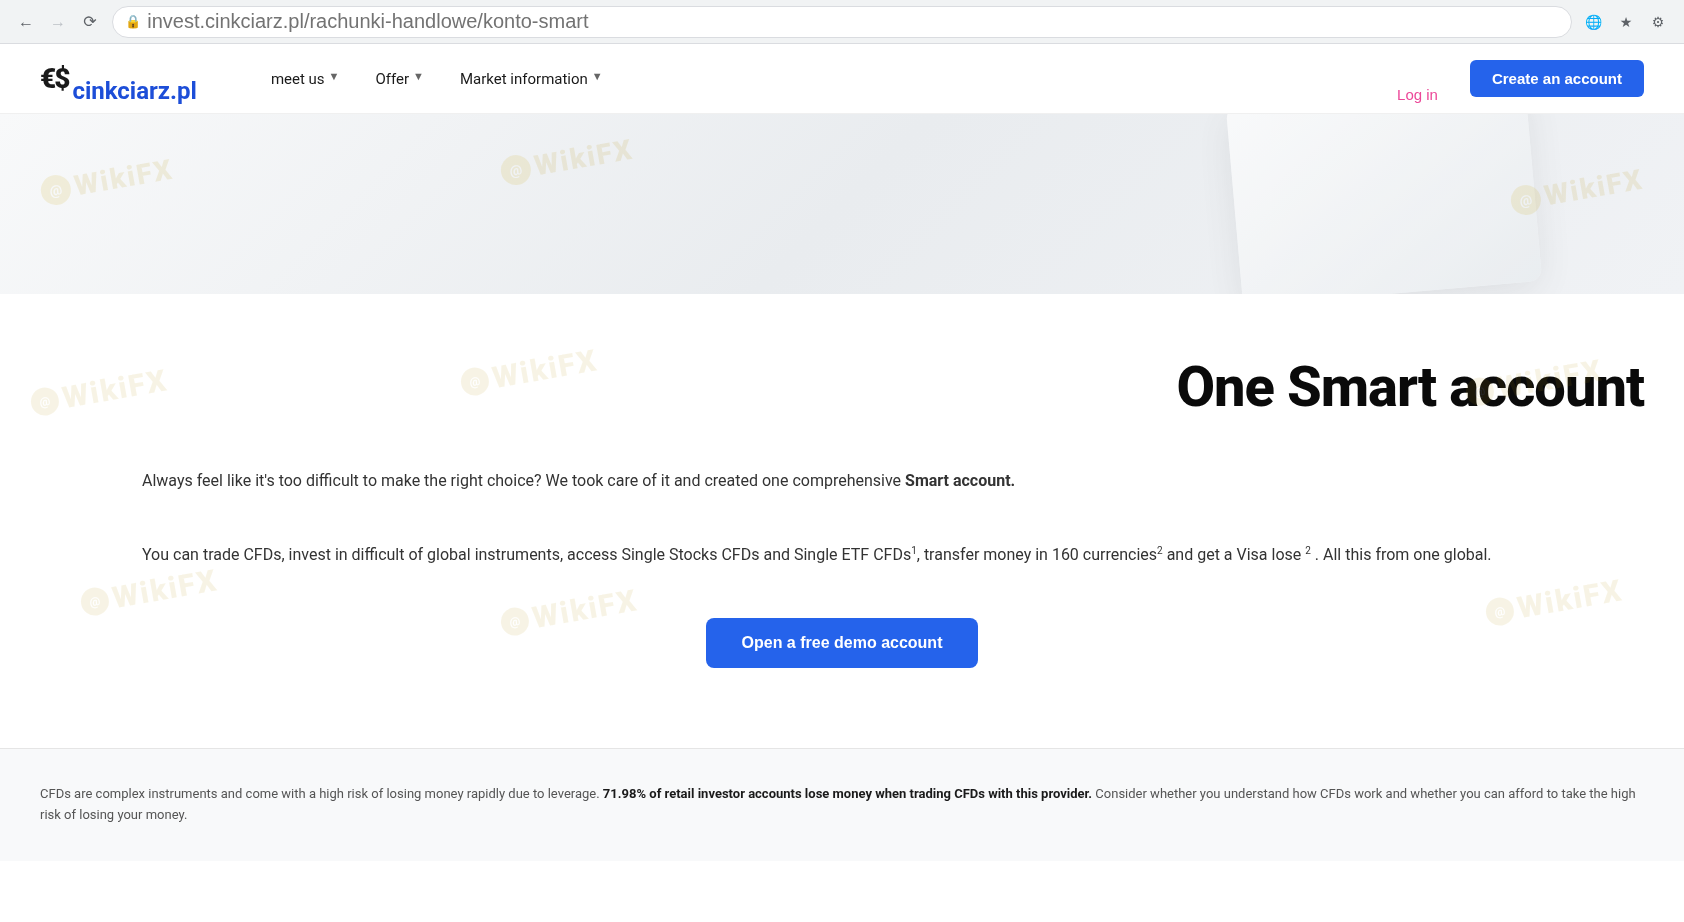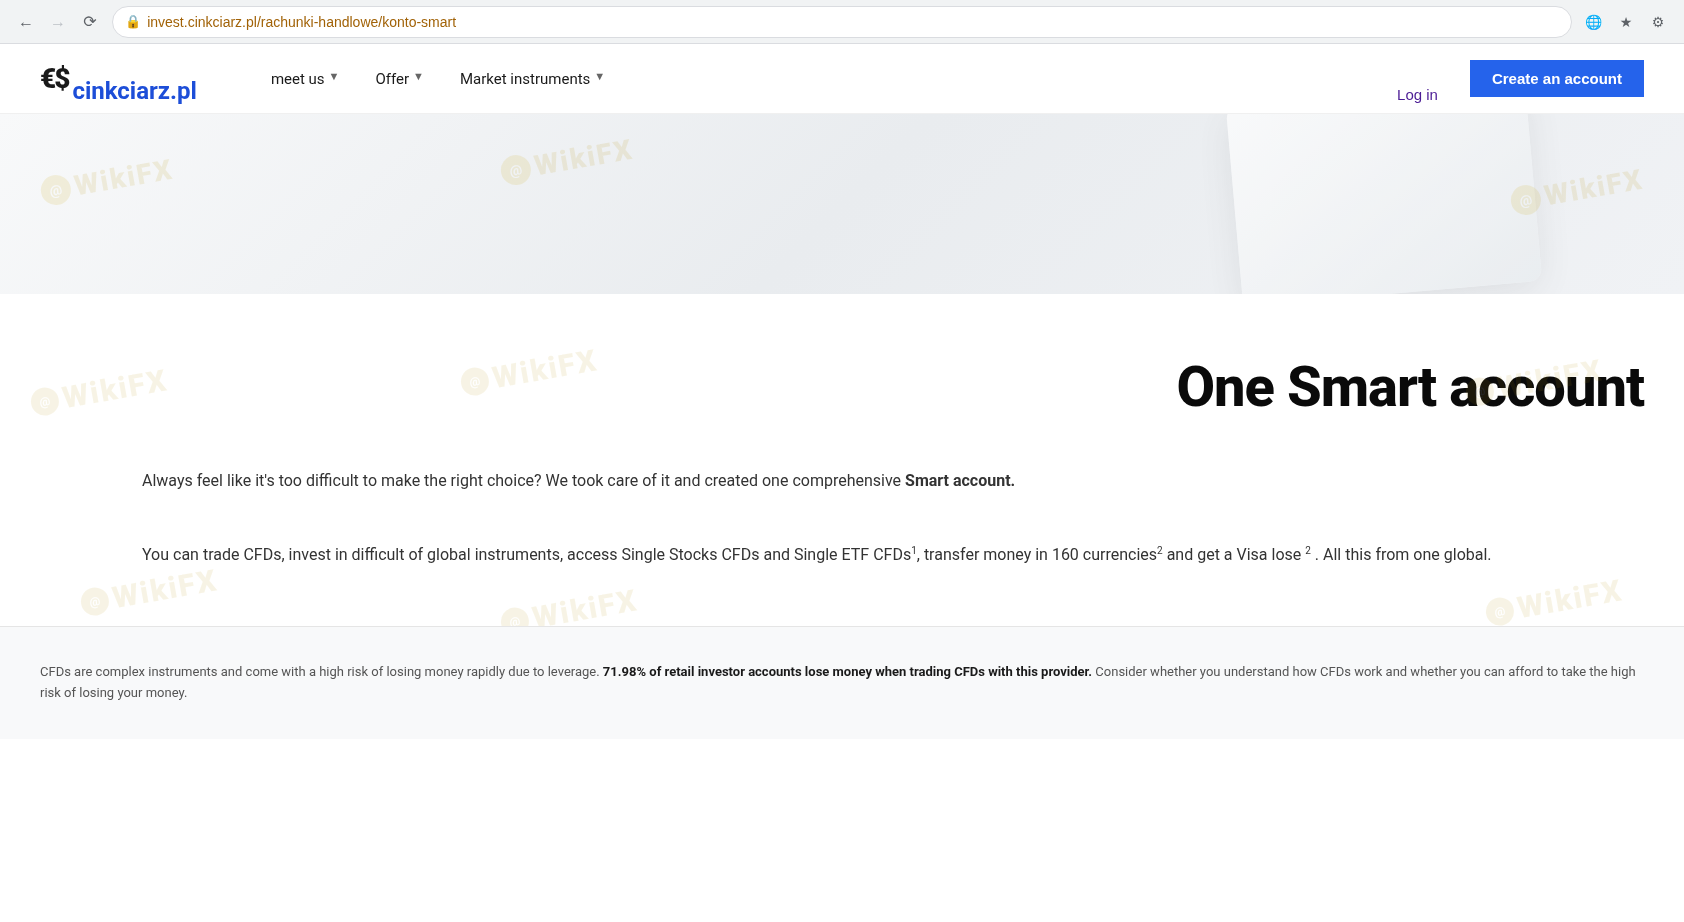--- a/index.html
+++ b/index.html
@@ -65,22 +65,22 @@
 
     .address-bar .lock-icon {
       color: #5f6368;
       font-size: 13px;
     }
 
     .address-bar input {
       border: none;
       outline: none;
       flex: 1;
-      font-size: 14px;
-      color: #a16207;
+      font-size: 20px;
+      color: #737373;
       background: transparent;
     }
 
     .browser-actions {
       display: flex;
       gap: 4px;
       align-items: center;
     }
 
     .browser-action-btn {
@@ -161,36 +161,36 @@
     }
 
     .nav-actions {
       display: flex;
       align-items: center;
       gap: 16px;
     }
 
     .login-btn {
       font-size: 15px;
-      color: #4c1d95;
+      color: #ec4899;
       cursor: pointer;
       padding: 8px 16px;
       border-radius: 4px;
       background: none;
       border: none;
       font-weight: 500;
       margin-top: 32px;
     }
 
     .create-account-btn {
       background: #2563eb;
       color: #ffffff;
       border: none;
       padding: 10px 22px;
-      border-radius: 0;
+      border-radius: 6px;
       font-size: 15px;
       font-weight: 600;
       cursor: pointer;
       white-space: nowrap;
     }
 
     
     .hero-background {
       background: linear-gradient(135deg, #f8f9fa 0%, #e9ecef 50%, #f0f2f5 100%);
       height: 180px;
@@ -396,21 +396,21 @@
     <div class="nav-links">
       <a class="nav-item" href="#">
         <span>meet us</span>
         <span class="nav-chevron">▼</span>
       </a>
       <a class="nav-item" href="#">
         <span>Offer</span>
         <span class="nav-chevron">▼</span>
       </a>
       <a class="nav-item" href="#">
-        <span>Market instruments</span>
+        <span>Market information</span>
         <span class="nav-chevron">▼</span>
       </a>
     </div>
 
     <div class="nav-actions">
       <button class="login-btn">Log in</button>
       <button class="create-account-btn">Create an account</button>
     </div>
   </nav>
 
@@ -467,20 +467,23 @@
     <div class="description-text">
       <p>
         <span>Always feel like it's too difficult to make the right choice? We took care of it and created one comprehensive</span>
         <strong>Smart account.</strong>
       </p>
       <p>
         <span>You can trade CFDs, invest in difficult of global instruments, access Single Stocks CFDs and Single ETF CFDs</span><sup>1</sup><span>, transfer money in 160 currencies</span><sup>2</sup> <span>and get a Visa lose</span> <sup>2</sup> <span>. All this from one global.</span>
       </p>
     </div>
 
+    <div class="cta-center">
+      <button class="demo-btn">Open a free demo account</button>
+    </div>
 
   </div>
 
   <div class="footer-disclaimer">
     <span>CFDs are complex instruments and come with a high risk of losing money rapidly due to leverage.</span>
     <span class="bold-warning">71.98% of retail investor accounts lose money when trading CFDs with this provider.</span>
     <span>Consider whether you understand how CFDs work and whether you can afford to take the high risk of losing your money.</span>
   </div>
 
 </div>

